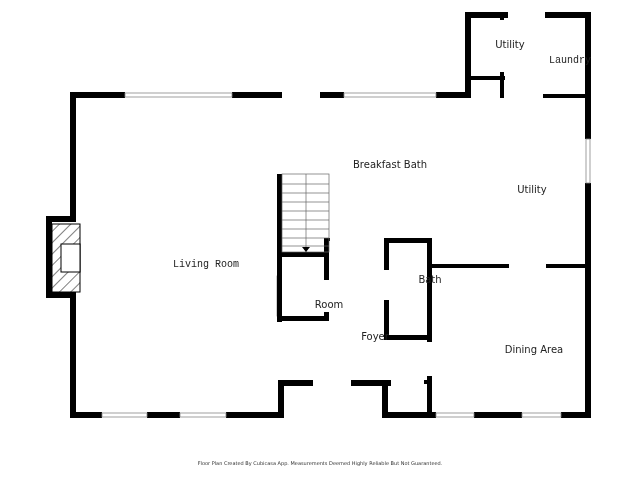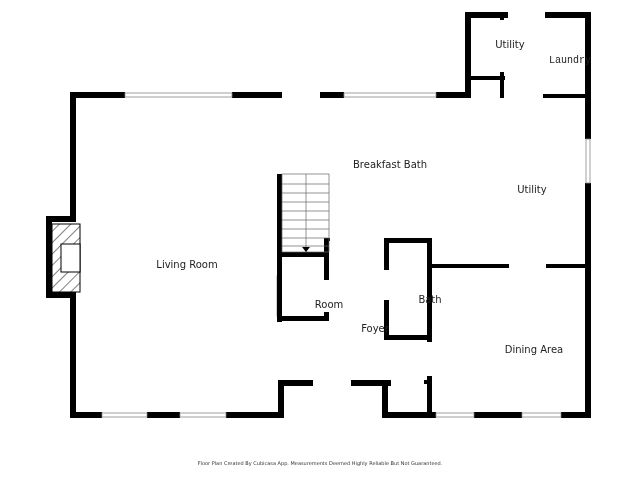--- a/index.html
+++ b/index.html
@@ -105,19 +105,19 @@
     <line x1="282" y1="238" x2="329" y2="238"></line>
     <line x1="282" y1="246" x2="329" y2="246"></line>
     <polygon points="302,247 310,247 306,252" fill="#000" stroke="none"></polygon>
   </g>
 </svg>
 
 <div class="room-label" style="left:486px;top:44px;">Utility</div>
 <div class="room-label" style="left:546px;top:60px;font-family:Liberation Mono, monospace;">Laundry</div>
 <div class="room-label" style="left:366px;top:164px;">Breakfast Bath</div>
 <div class="room-label" style="left:508px;top:189px;">Utility</div>
-<div class="room-label" style="left:163px;top:264px;">Living Room</div>
+<div class="room-label" style="left:182px;top:264px;font-family:Liberation Mono, monospace;">Living Room</div>
 <div class="room-label" style="left:305px;top:304px;">Room</div>
-<div class="room-label" style="left:406px;top:299px;">Bath</div>
-<div class="room-label" style="left:351px;top:328px;">Foyer</div>
+<div class="room-label" style="left:406px;top:279px;">Bath</div>
+<div class="room-label" style="left:351px;top:336px;">Foyer</div>
 <div class="room-label" style="left:510px;top:349px;text-align:right;">Dining Area</div>
 
 <div class="footer">Floor Plan Created By Cubicasa App. Measurements Deemed Highly Reliable But Not Guaranteed.</div>
 
 </body></html>

